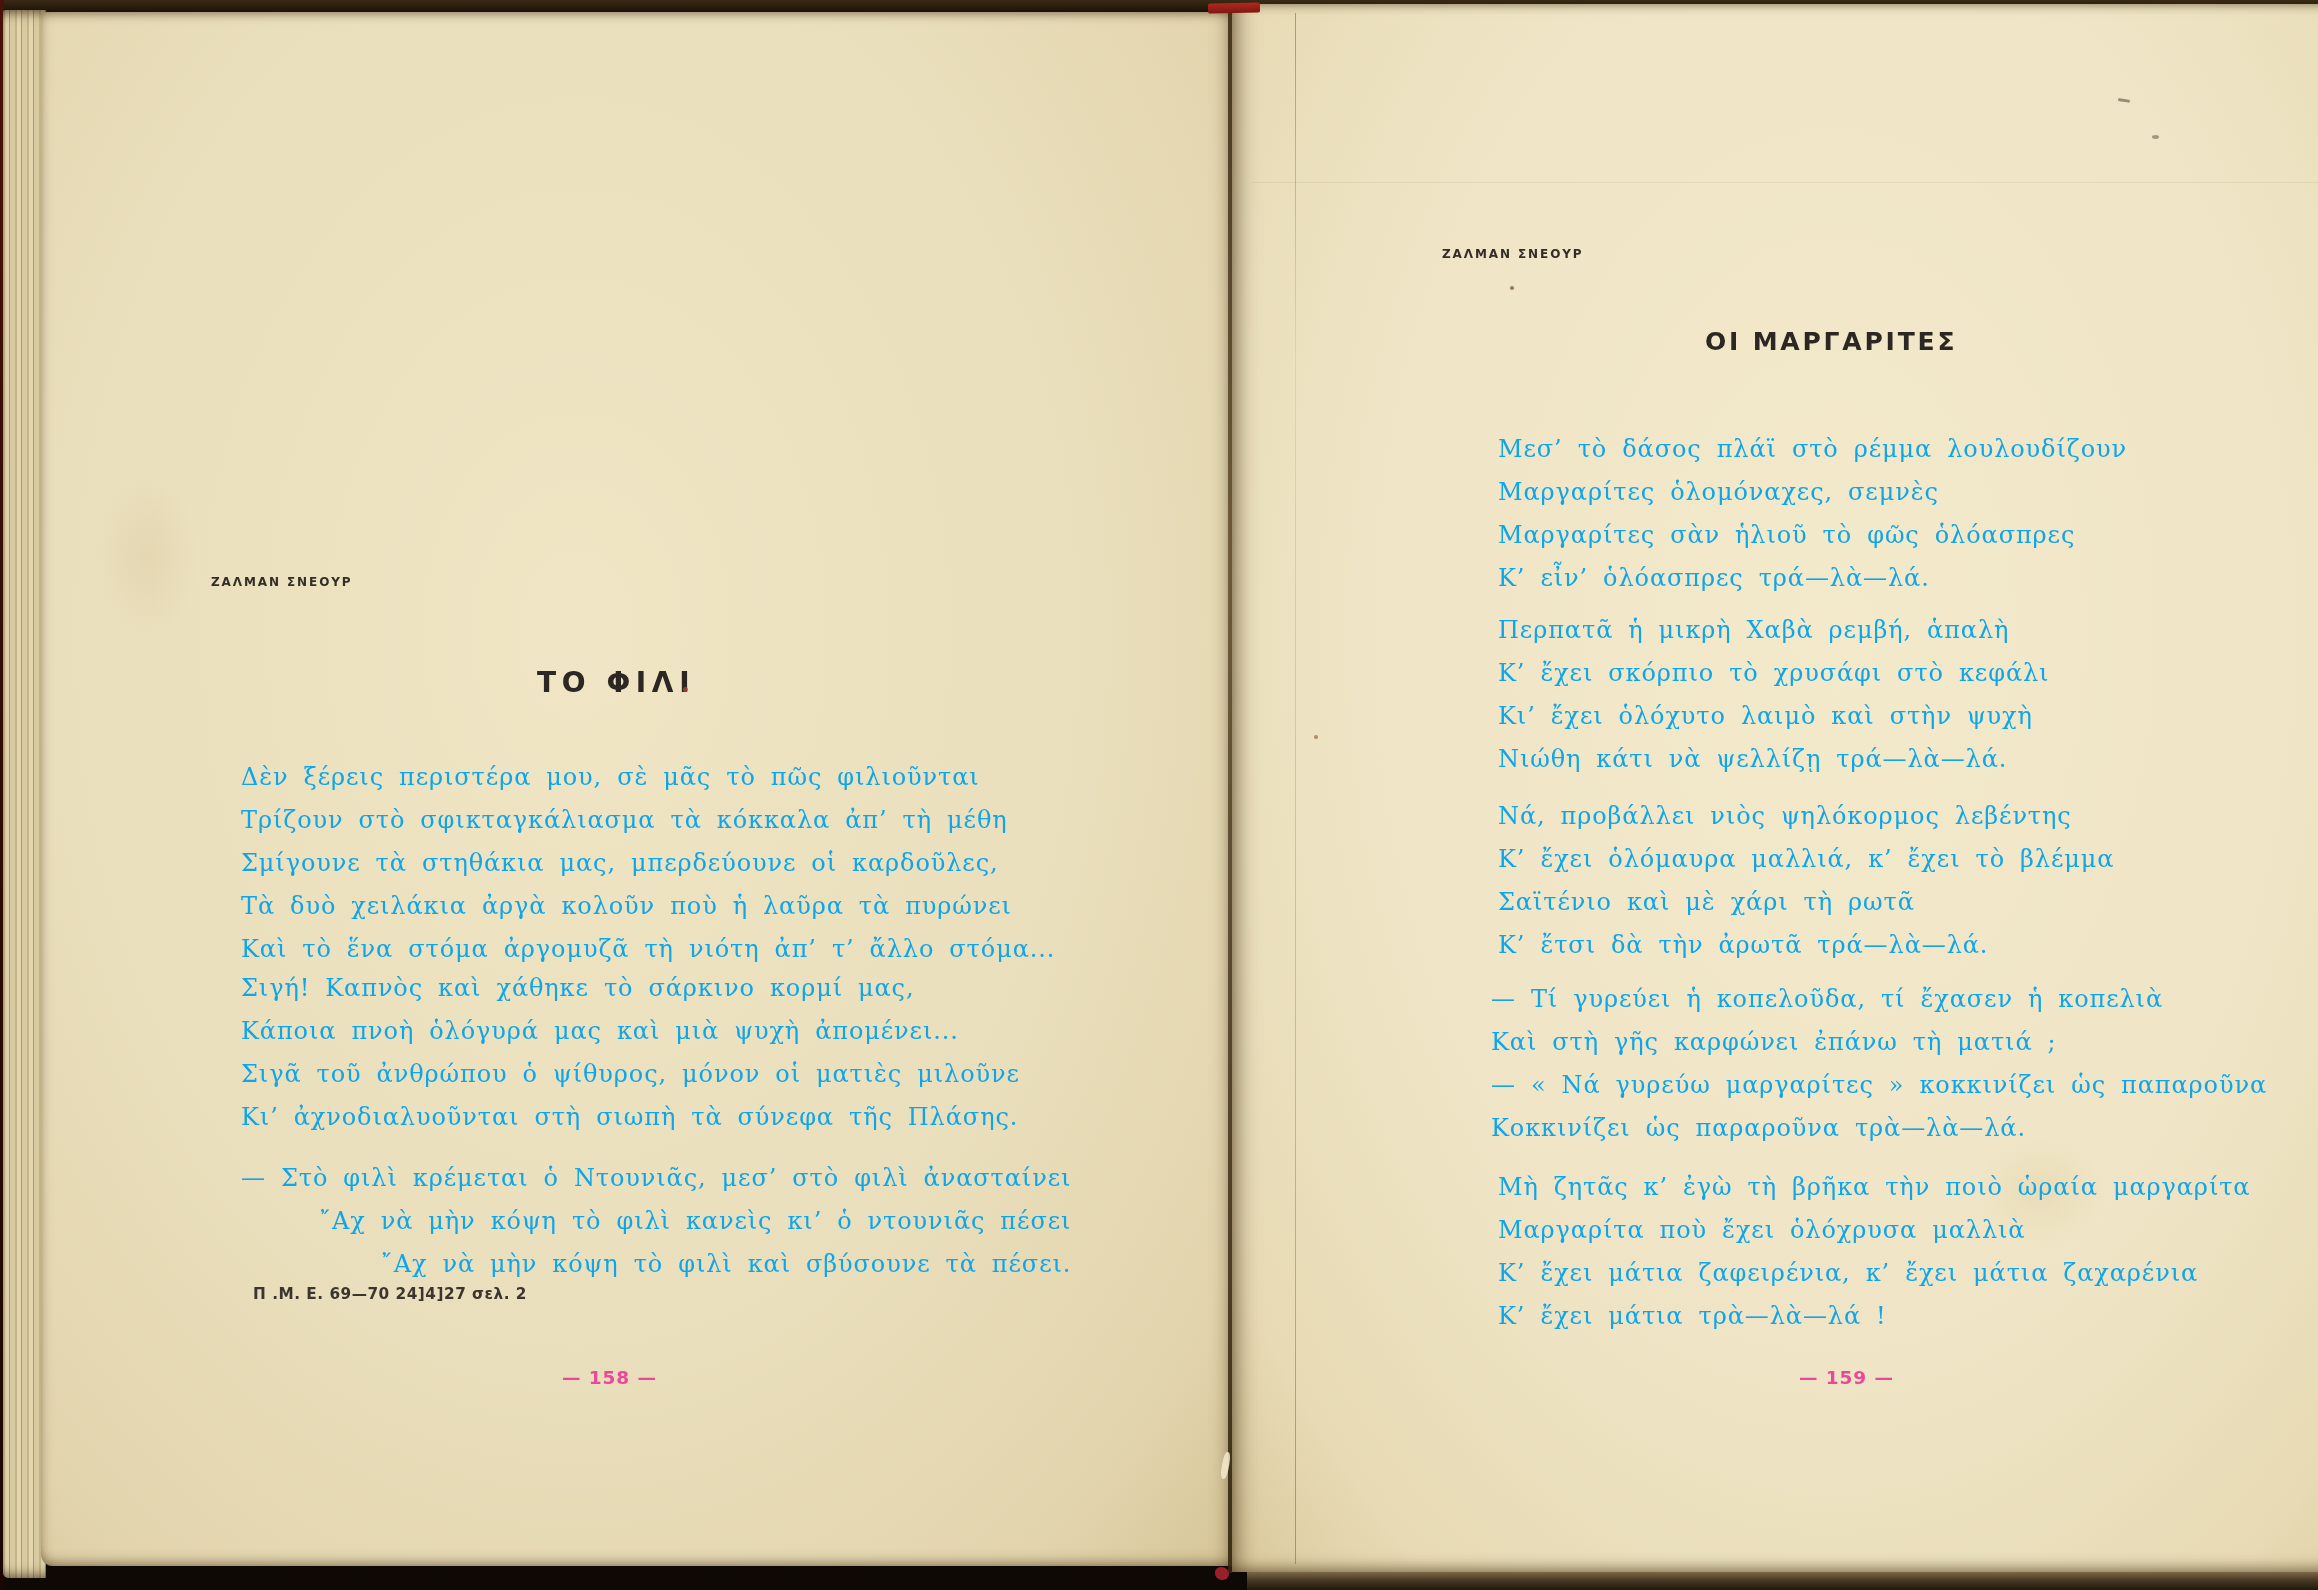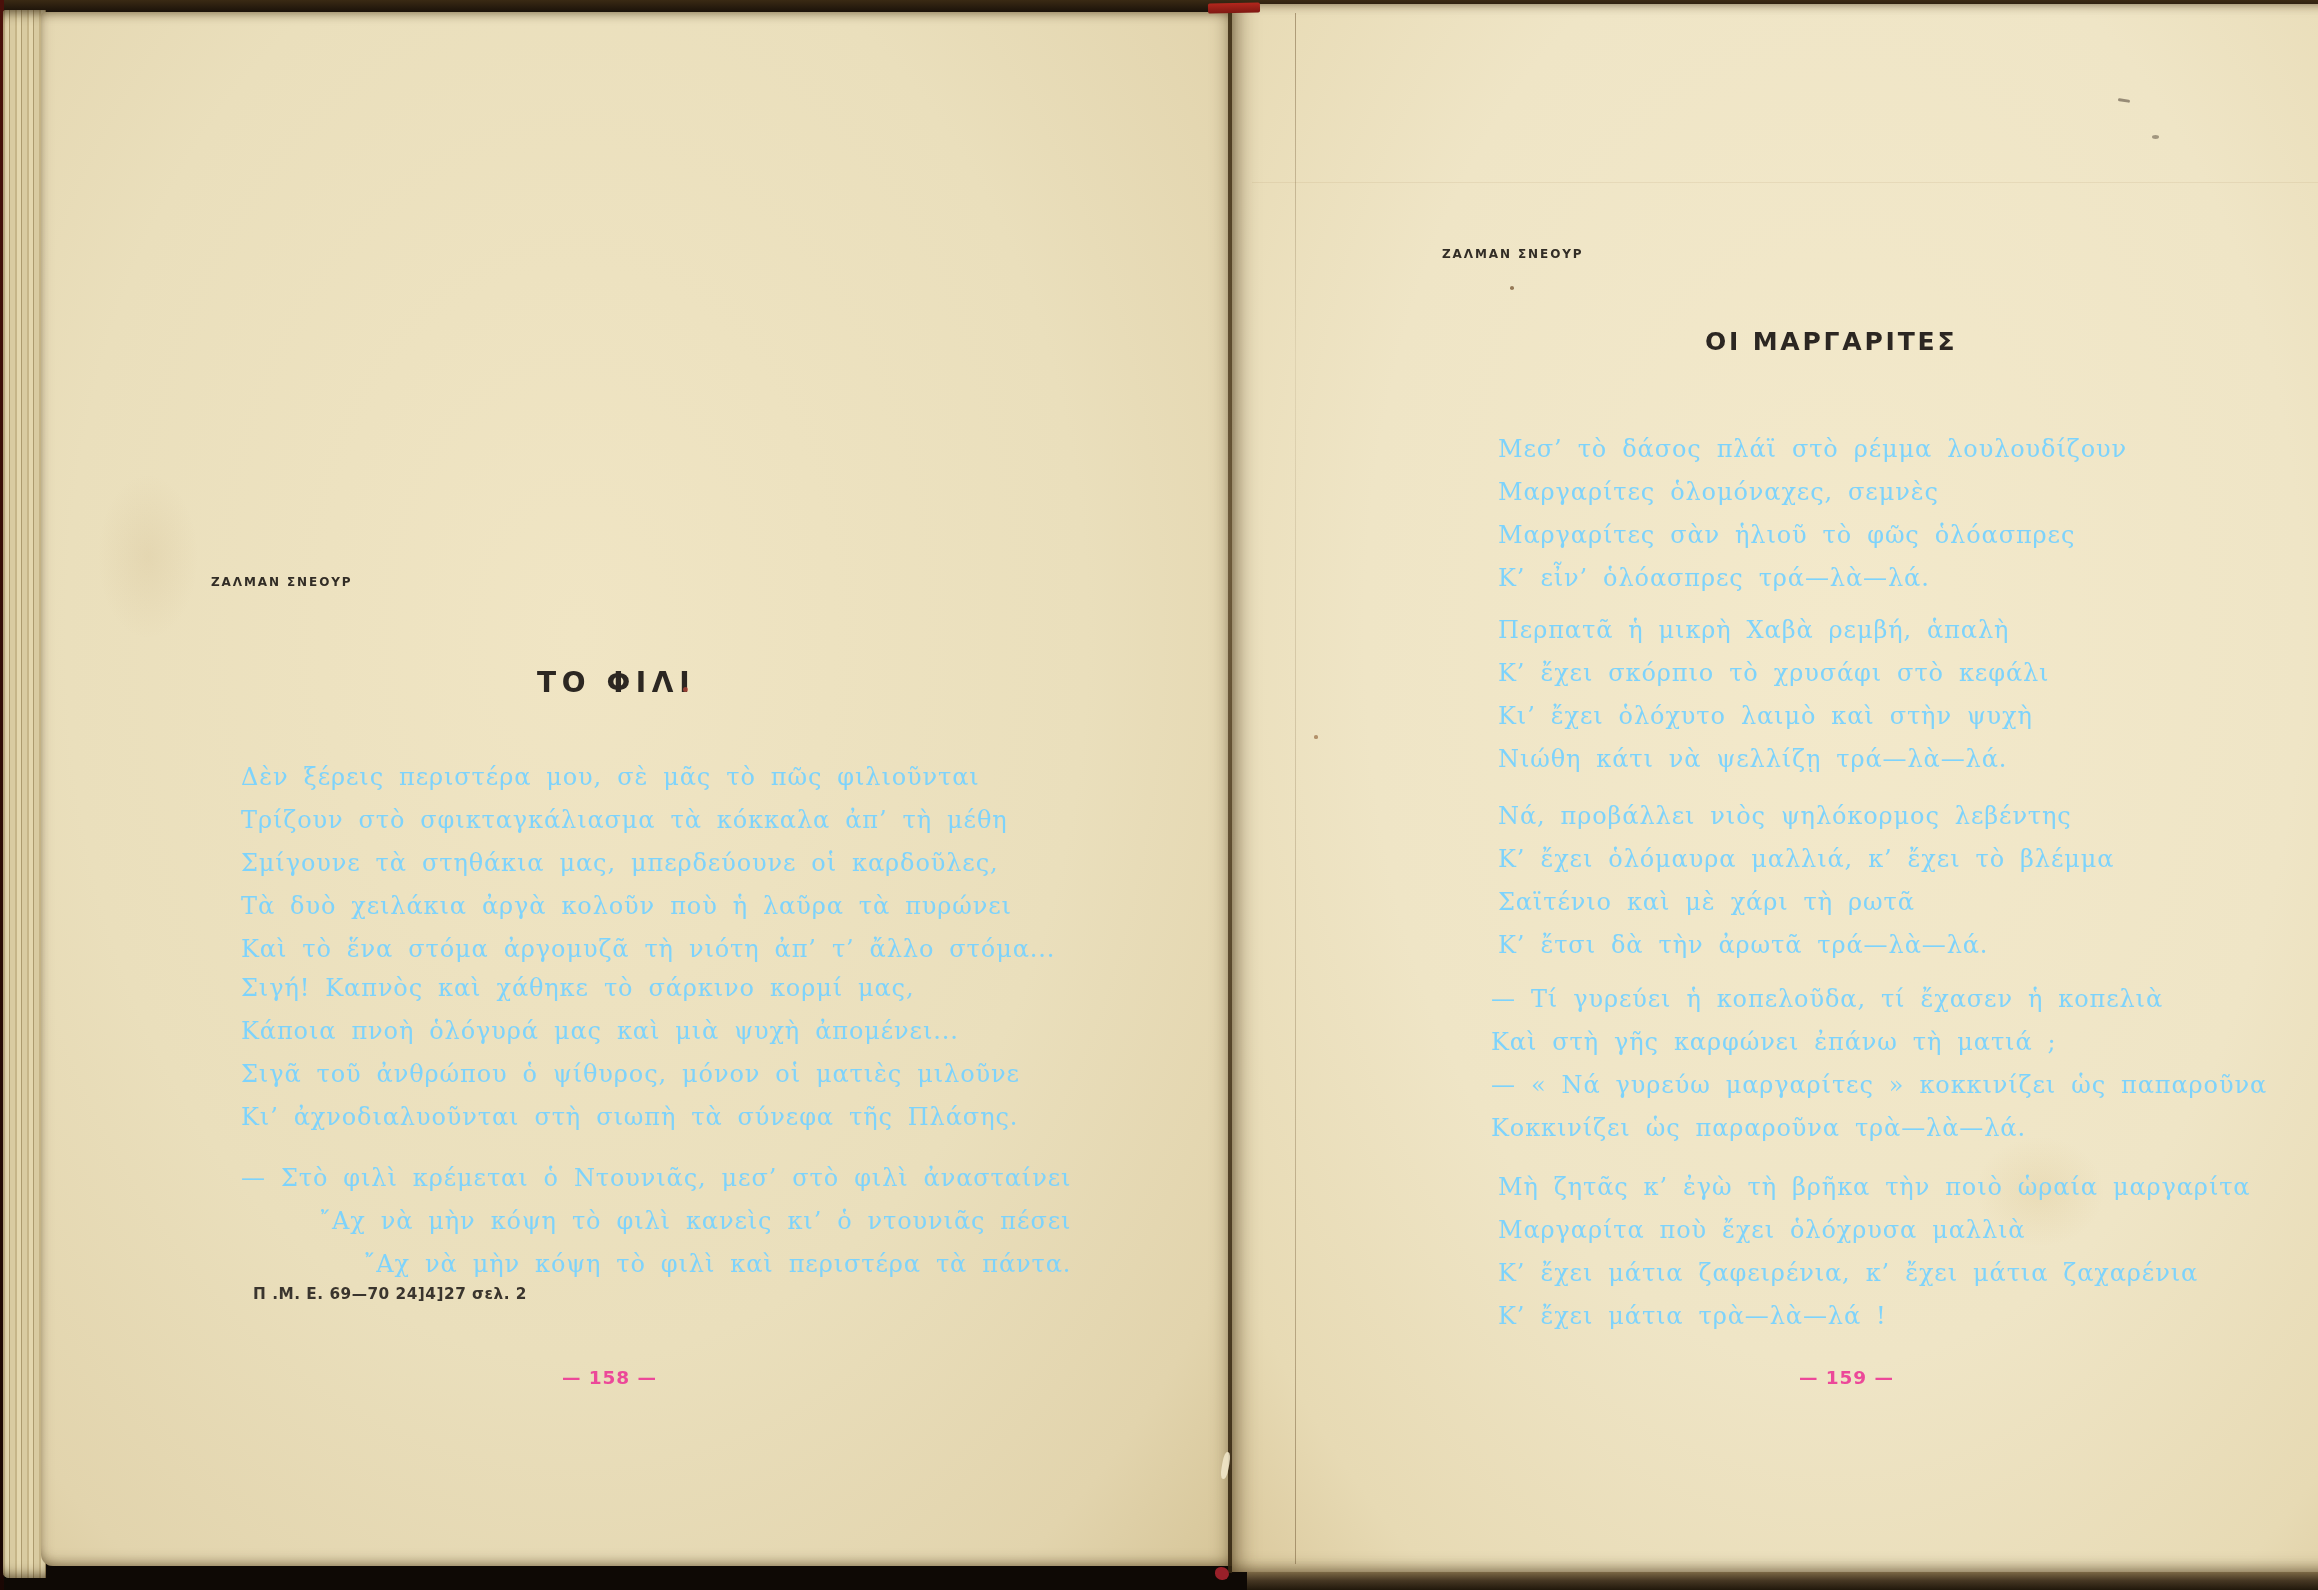--- a/index.html
+++ b/index.html
@@ -84,21 +84,21 @@
   }
   .author-left{left:211px;top:575px;}
   .author-right{left:1442px;top:247px;}
   .title{
     font-family:"DejaVu Sans",sans-serif;font-weight:bold;color:#2c2722;
   }
   .title-left{left:537px;top:666px;font-size:28px;letter-spacing:5.6px;}
   .title-right{left:1705px;top:327px;font-size:25px;letter-spacing:2.8px;}
   .poem{
     font-size:24px;line-height:43px;letter-spacing:0.9px;word-spacing:6.5px;
-    color:#7dd3fc;
+    color:#0ea5e9;
   }
   .poem .line{height:43px;}
   .ls1{left:241px;top:748px;margin-top:8px;}
   .ls2{left:241px;top:967px;}
   .ls3{left:241px;top:1157px;text-align:right;}
   .rs1{left:1498px;top:428px;}
   .rs2{left:1498px;top:609px;}
   .rs3{left:1498px;top:795px;}
   .rs4{left:1491px;top:978px;}
   .rs5{left:1498px;top:1166px;}
@@ -160,21 +160,21 @@
   <div class="txt poem ls2">
     <div class="line">Σιγή! Καπνὸς καὶ χάθηκε τὸ σάρκινο κορμί μας,</div>
     <div class="line">Κάποια πνοὴ ὁλόγυρά μας καὶ μιὰ ψυχὴ ἀπομένει...</div>
     <div class="line">Σιγᾶ τοῦ ἀνθρώπου ὁ ψίθυρος, μόνον οἱ ματιὲς μιλοῦνε</div>
     <div class="line">Κι’ ἀχνοδιαλυοῦνται στὴ σιωπὴ τὰ σύνεφα τῆς Πλάσης.</div>
   </div>
 
   <div class="txt poem ls3">
     <div class="line">— Στὸ φιλὶ κρέμεται ὁ Ντουνιᾶς, μεσ’ στὸ φιλὶ ἀνασταίνει</div>
     <div class="line">῎Αχ νὰ μὴν κόψη τὸ φιλὶ κανεὶς κι’ ὁ ντουνιᾶς πέσει</div>
-    <div class="line">῎Αχ νὰ μὴν κόψη τὸ φιλὶ καὶ περιστέρα τὰ πάντα.</div>
+    <div class="line">῎Αχ νὰ μὴν κόψη τὸ φιλὶ καὶ σβύσουνε τὰ πέσει.</div>
   </div>
 
   <div class="txt footnote">Π .Μ. Ε. 69—70 24]4]27 σελ. 2</div>
   <div class="txt pagenum pagenum-left">— 158 —</div>
 
   <div class="txt author author-right">ΖΑΛΜΑΝ ΣΝΕΟΥΡ</div>
   <div class="txt title title-right">ΟΙ ΜΑΡΓΑΡΙΤΕΣ</div>
 
   <div class="txt poem rs1">
     <div class="line">Μεσ’ τὸ δάσος πλάϊ στὸ ρέμμα λουλουδίζουν</div>

